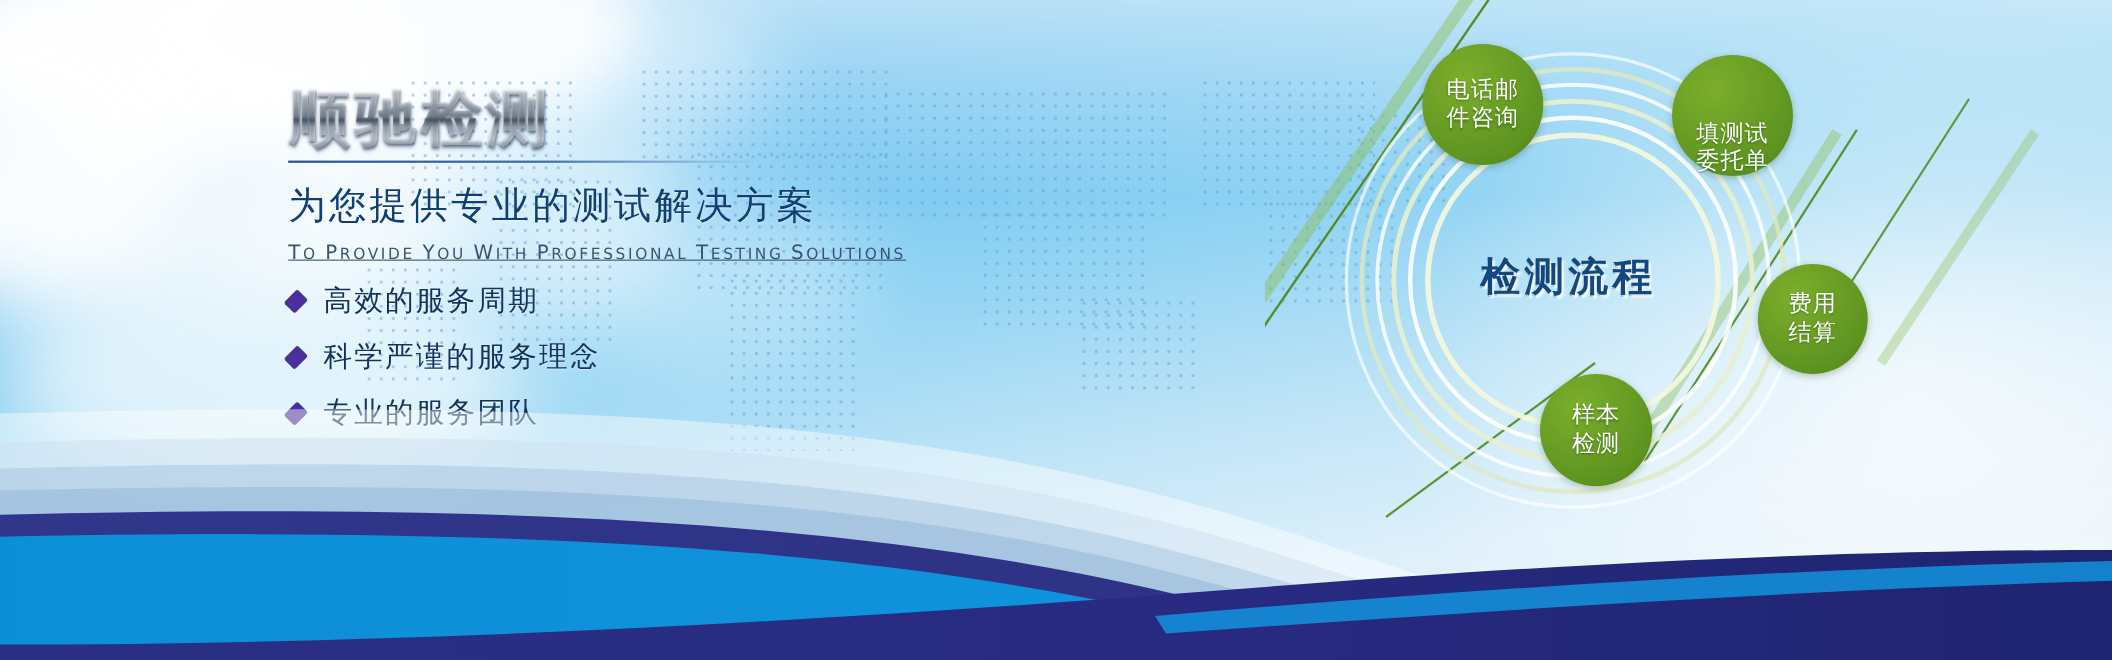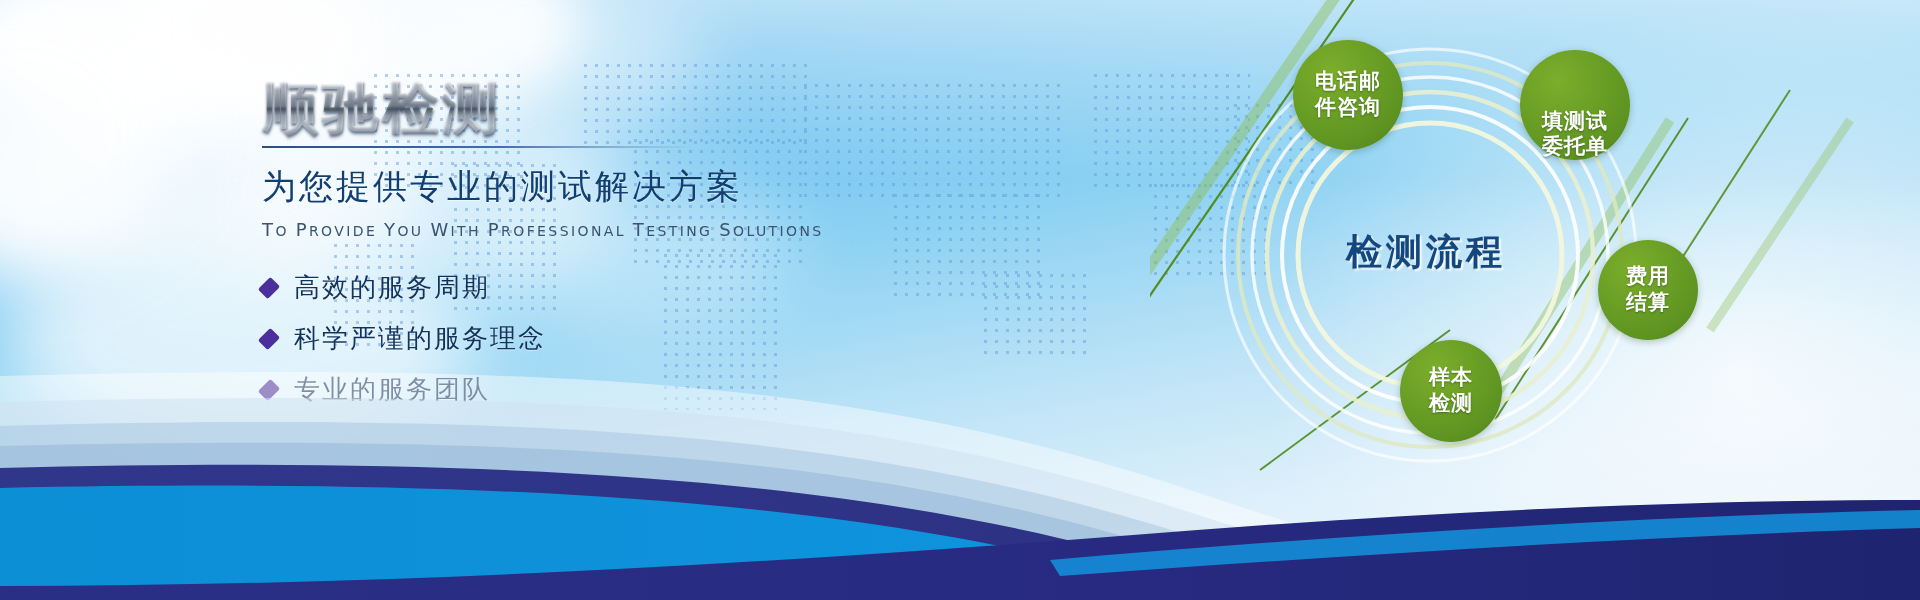--- a/index.html
+++ b/index.html
@@ -66,24 +66,25 @@
     font-size:34px;font-weight:normal;letter-spacing:3px;
     color:#123f72;
     text-shadow:0 1px 1px rgba(255,255,255,.55);
   }
   .tagline-en{
     margin-top:9px;
     font-size:14px;letter-spacing:2.4px;
     color:#3b536e;
     text-transform:uppercase;
     font-variant:small-caps;
+    text-decoration:underline;
   }
   .tagline-en .cap{font-size:18px;}
 
-  .bullets{margin-top:30px;}
+  .bullets{margin-top:16px;}
   .bullet{
     display:flex;align-items:center;
     margin-bottom:16px;
   }
   .bullet .dia{
     width:14px;height:14px;margin-right:18px;
     background:#4b2f9c;
     transform:rotate(45deg) scale(1,1.25);
     border-radius:2px;
     flex:none;
@@ -101,21 +102,20 @@
     position:absolute;border-radius:50%;
     background:radial-gradient(circle at 34% 28%,#7cae2b,#5d9321 72%,#4f8119 100%);
     box-shadow:0 2px 7px rgba(30,60,20,.28);
     display:flex;align-items:center;justify-content:center;
     text-align:center;
   }
   .node span{
     color:#ffffff;font-size:21px;line-height:1.22;letter-spacing:1px;
     text-shadow:0 1px 2px rgba(25,55,15,.5);
     display:block;
-    font-weight:bold;
   }
   .centerlabel{
     position:absolute;
     color:#13477e;font-size:36px;letter-spacing:4px;font-weight:bold;
     text-shadow:2px 2px 2px rgba(255,255,255,.85), 0 1px 0 rgba(10,40,80,.25);
     white-space:nowrap;
   }
 </style>
 </head>
 <body>

